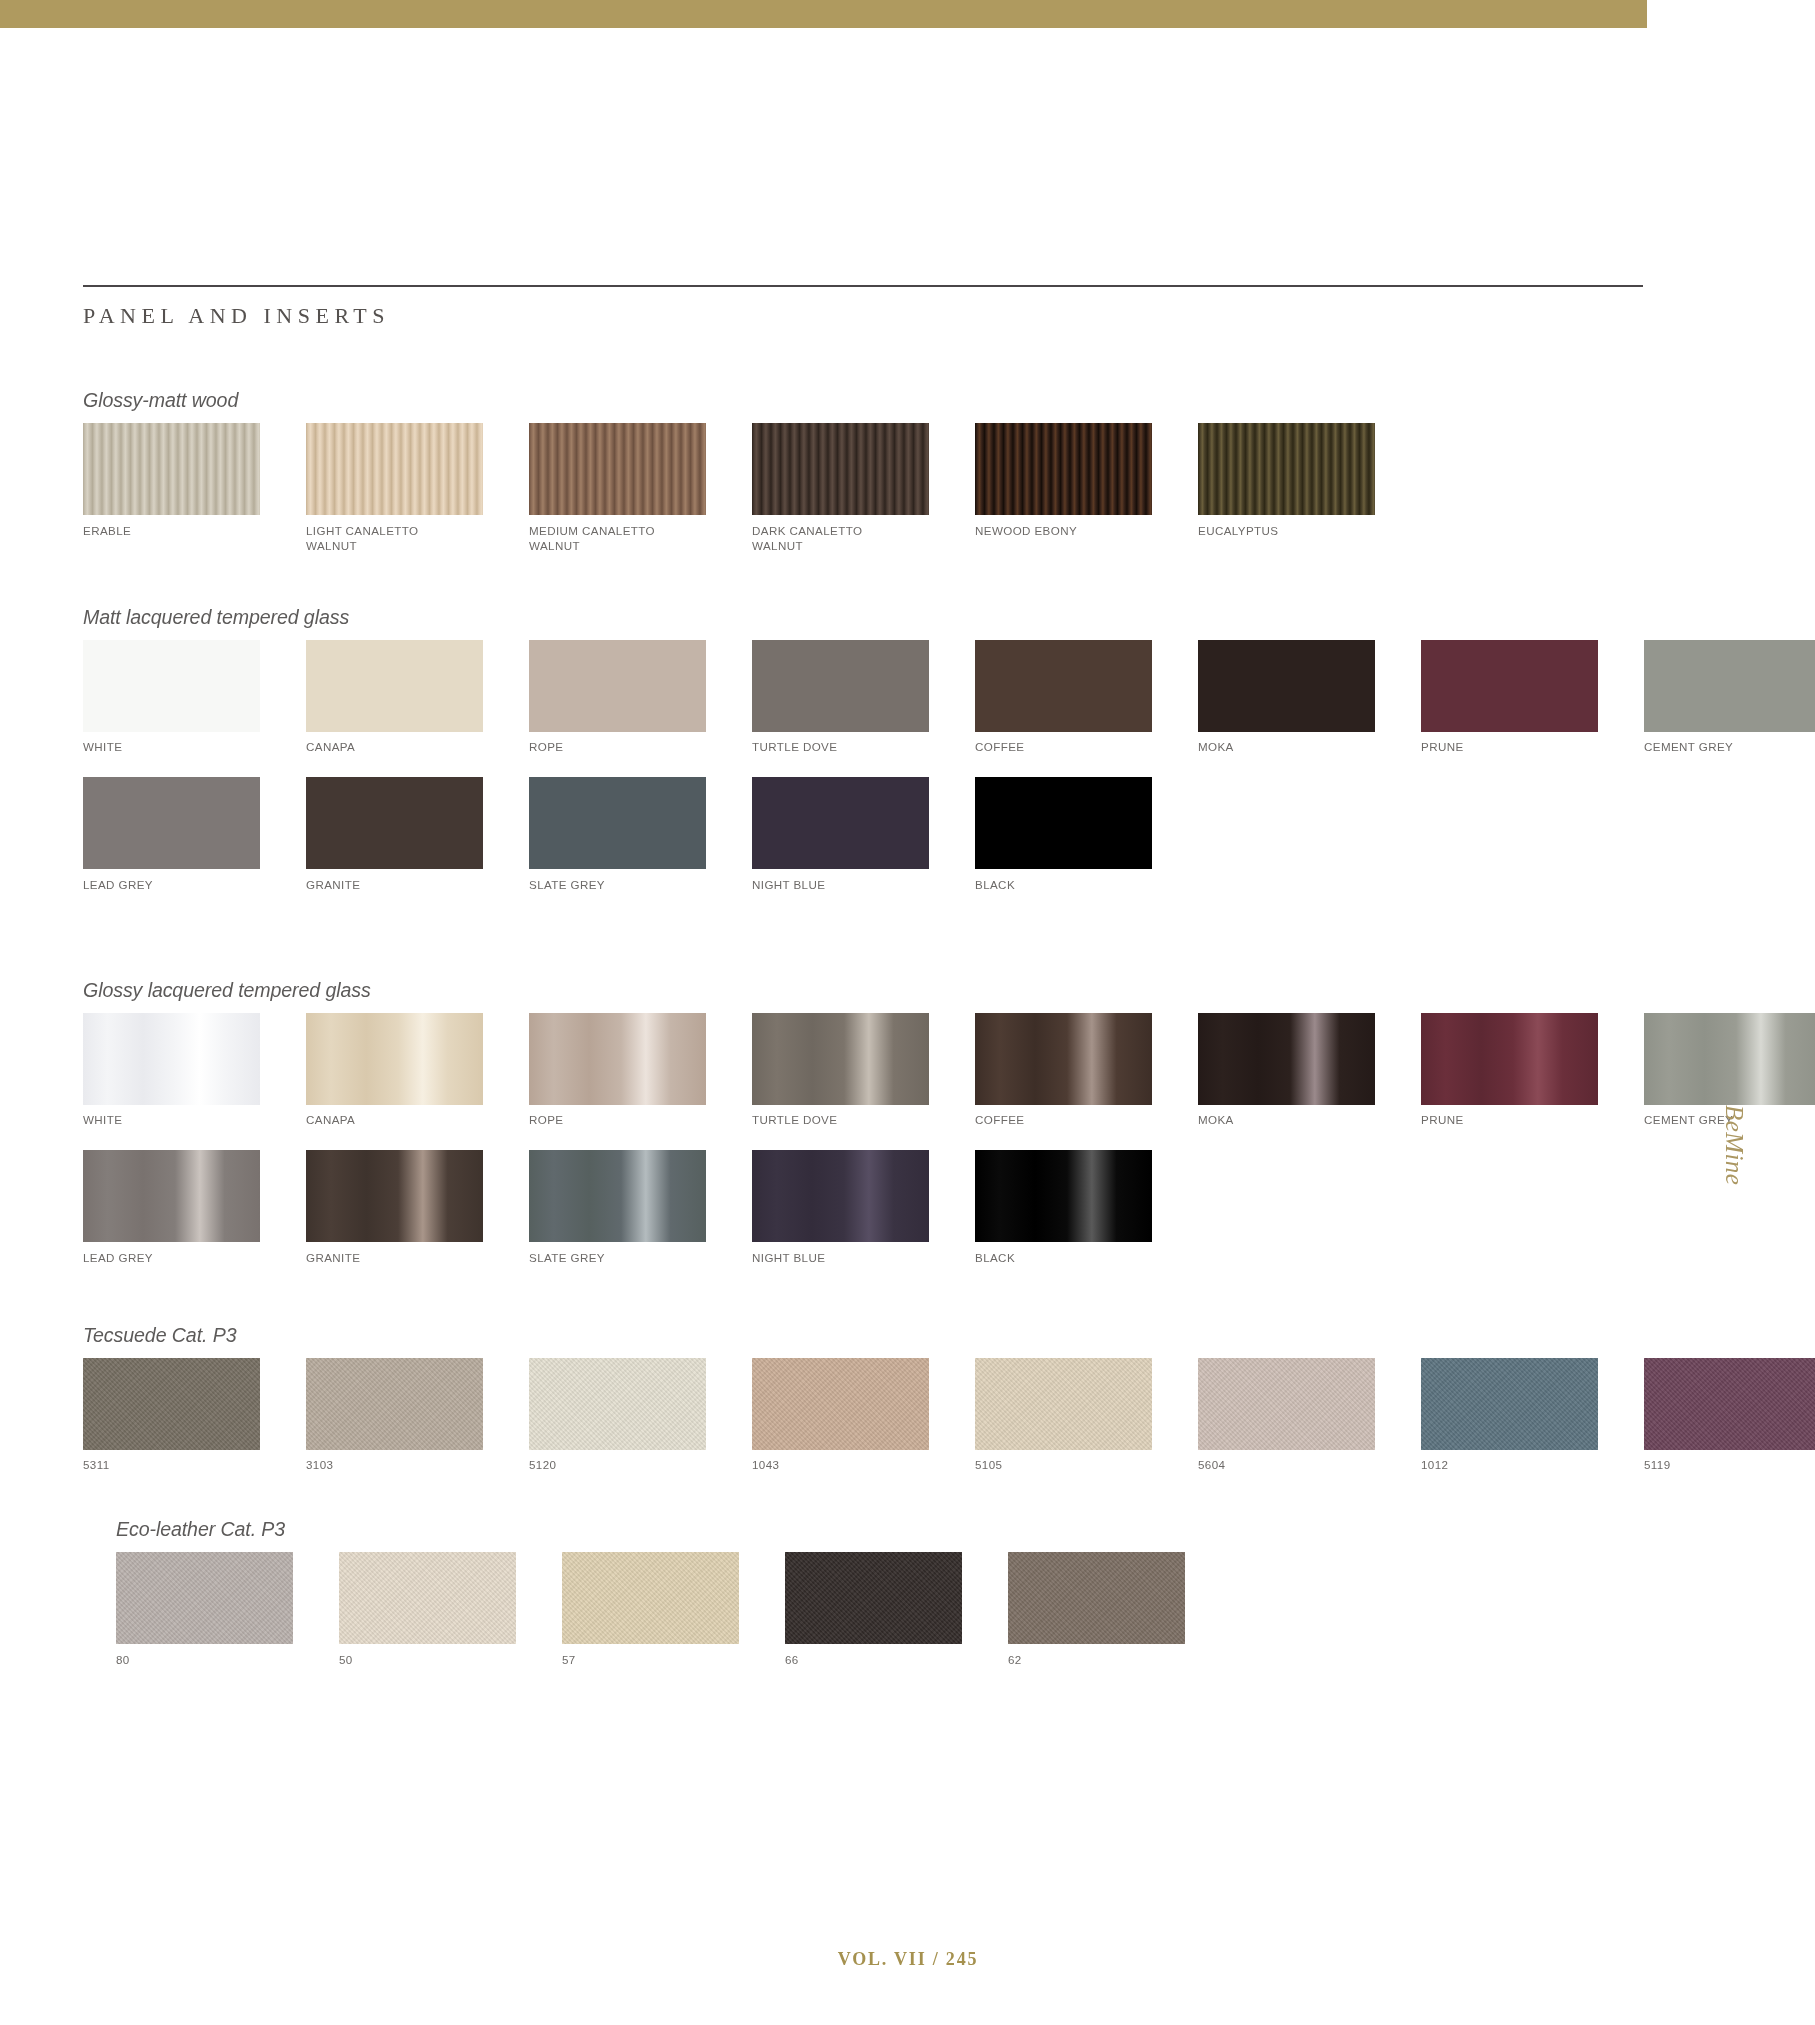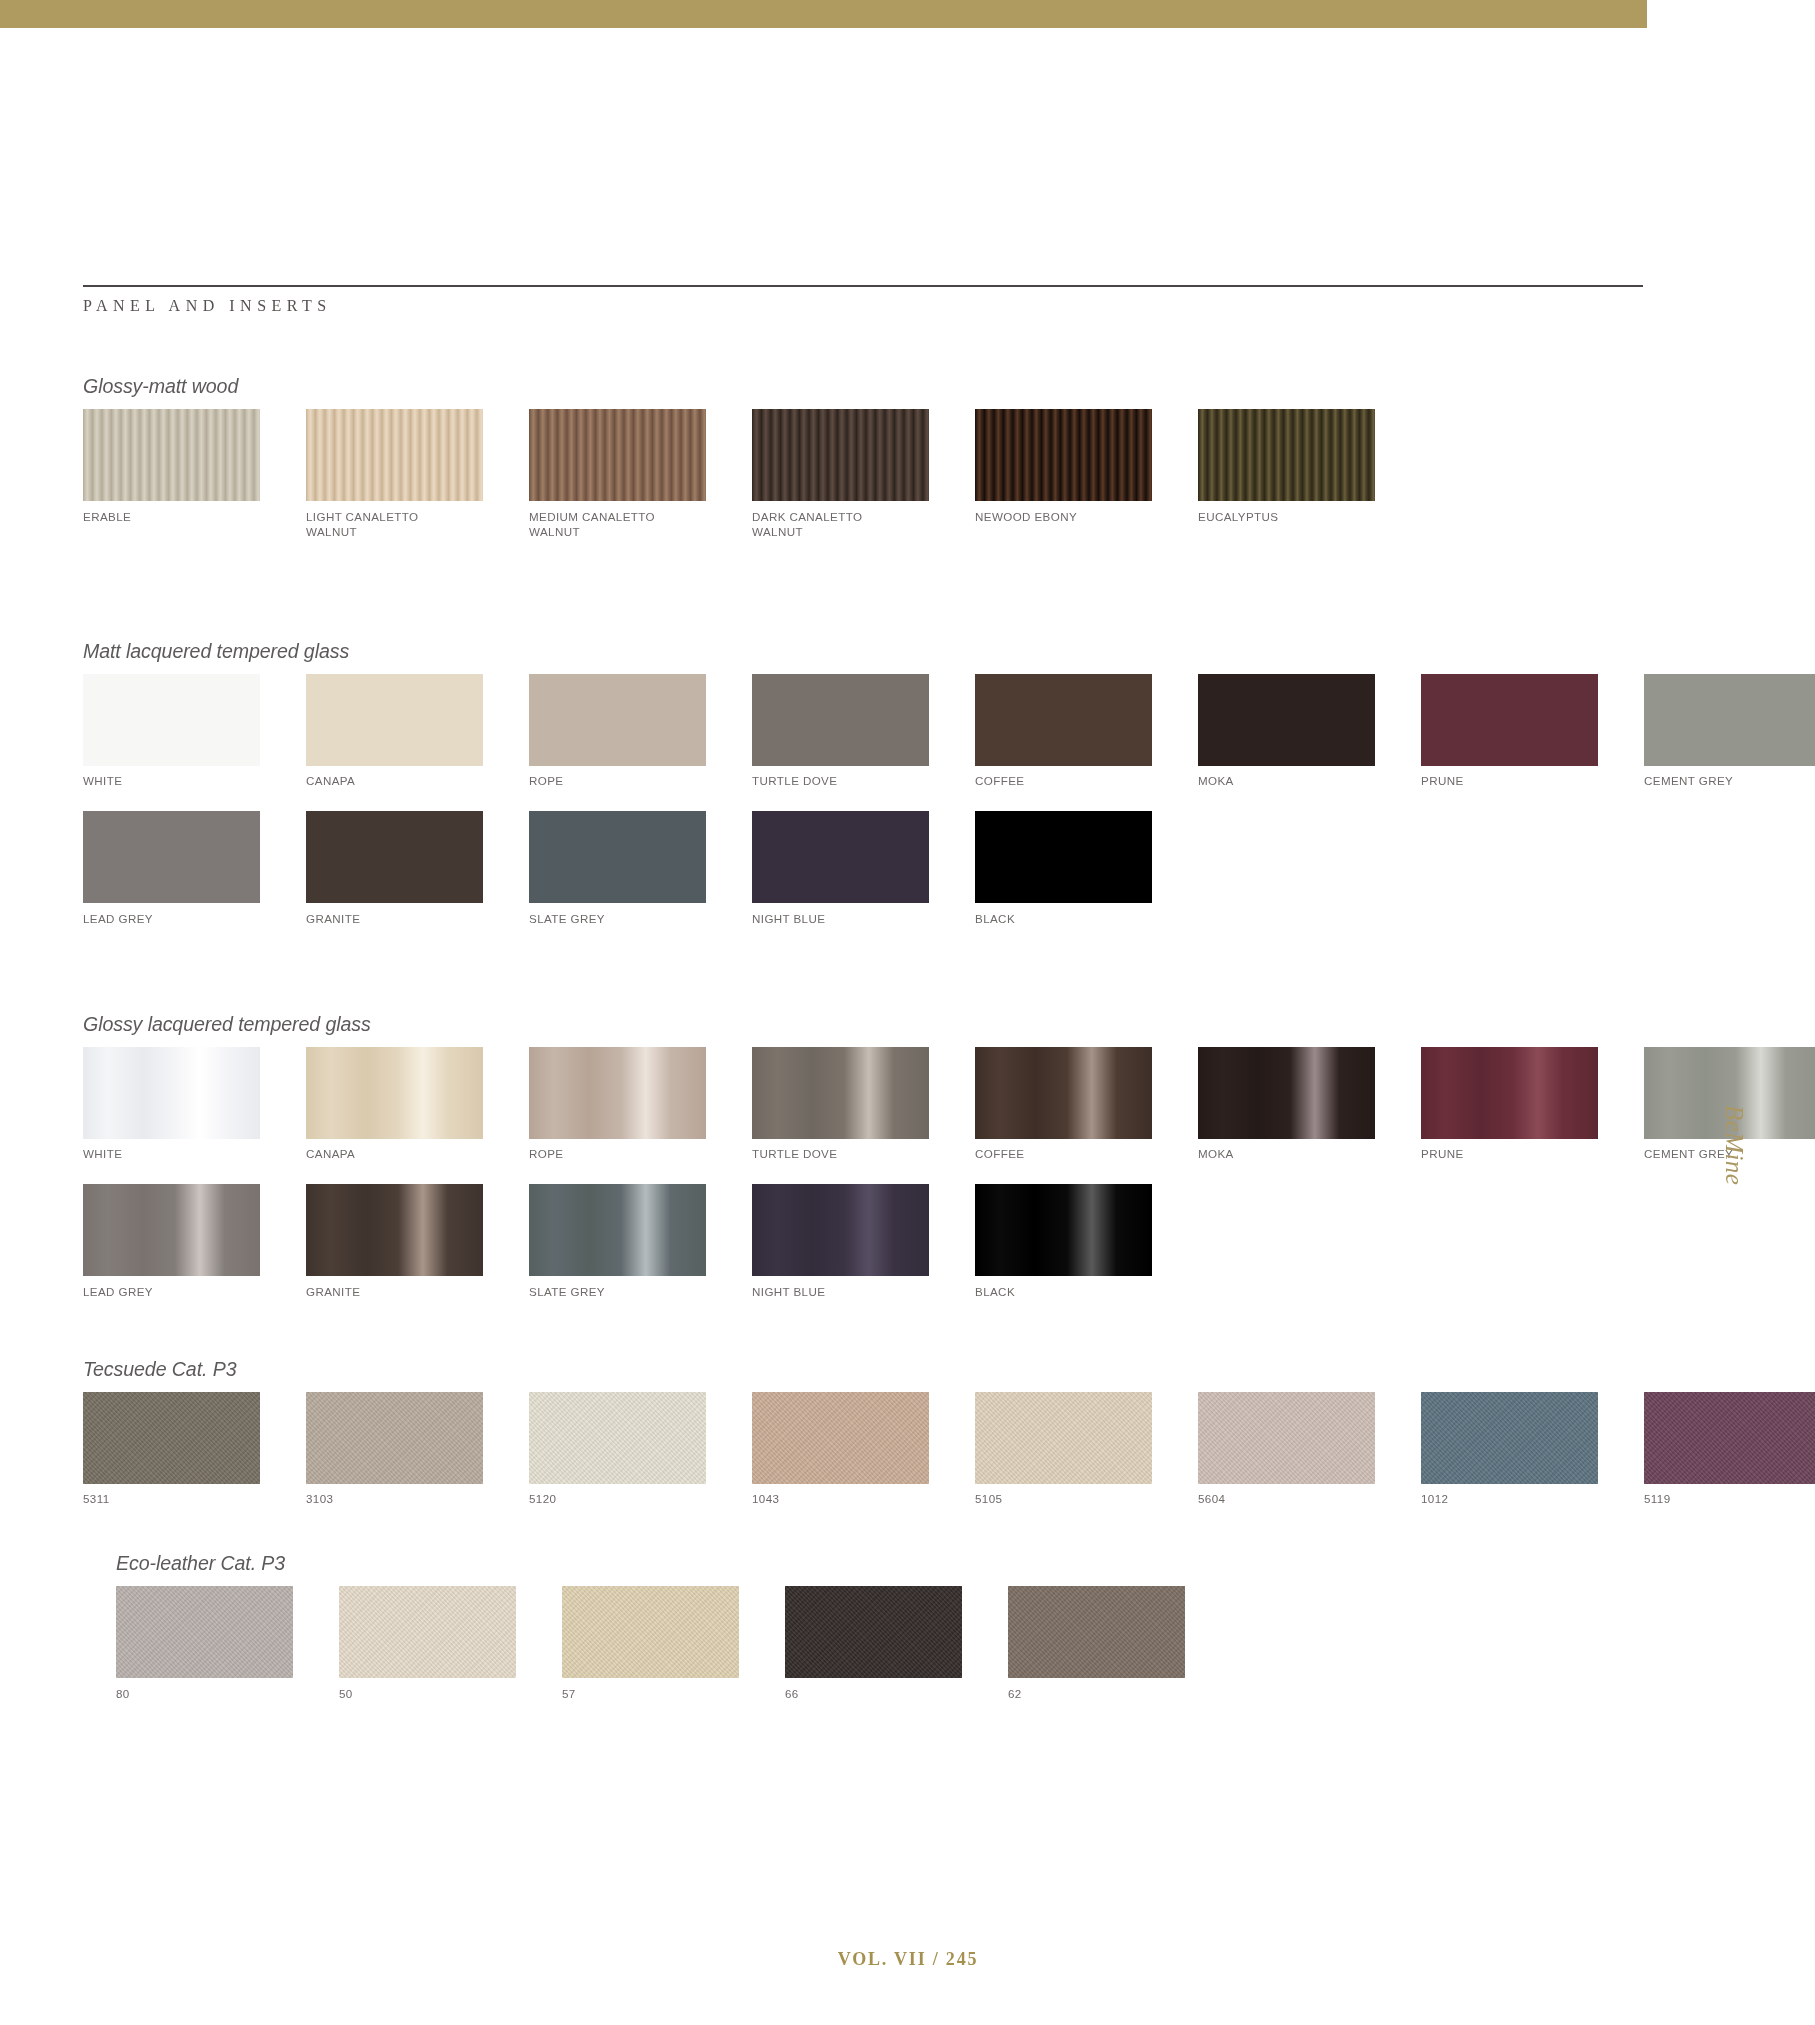--- a/index.html
+++ b/index.html
@@ -24,23 +24,23 @@
     position:absolute;
     left:83px; top:0; width:1560px;
   }
 
   .rule{
     height:2.2px;background:#4a4648;width:1560px;
     margin-top:285px;
   }
 
   .page-title{
-    margin-top:10px;
+    margin-top:16px;
     font-family:"Liberation Serif", serif;
-    font-size:16px;
+    font-size:22px;
     letter-spacing:5.5px;
     color:#55514f;
     font-weight:400;
     white-space:nowrap;
   }
 
   
   .section{ margin-top:0; }
   .section-title{
     font-family:"Liberation Sans", sans-serif;
@@ -75,21 +75,21 @@
     margin-top:8.7px;
     font-size:11.6px;
     color:#6d6a68;
     letter-spacing:0.4px;
     line-height:1.28;
     font-family:"Liberation Sans", sans-serif;
   }
 
   
   .gap-sec-wood   { margin-top:60px; }
-  .gap-sec-matt   { margin-top:100px; }
+  .gap-sec-matt   { margin-top:52px; }
   .gap-sec-glossy { margin-top:86px; }
   .gap-sec-tec    { margin-top:58px; }
   .gap-sec-eco    { margin-top:45px;padding-left:33px; }
   .gap-row2       { margin-top:22px; }
 
   
   .brand-vertical{
     position:absolute;
     left:1748px; top:1105px;
     width:145px;

